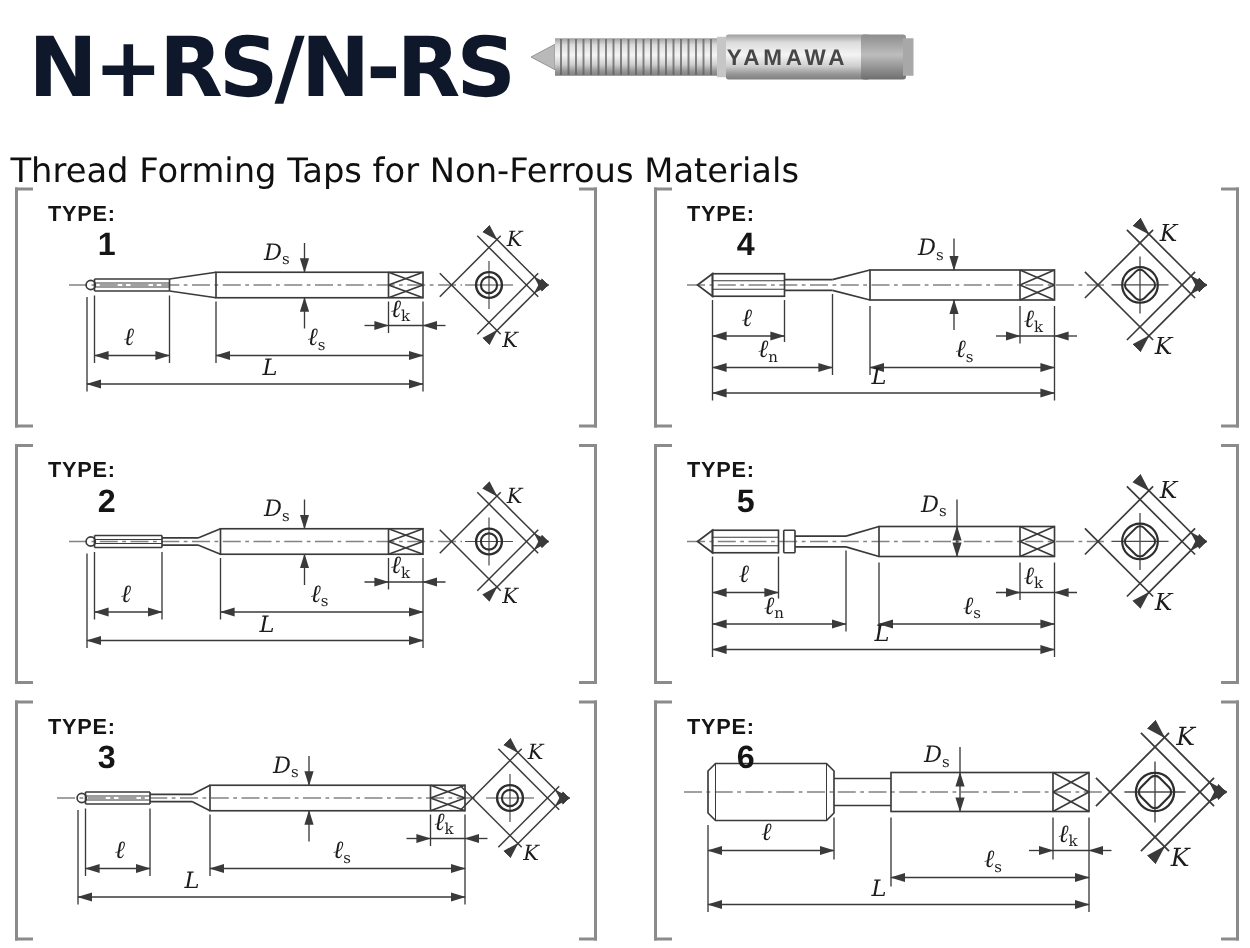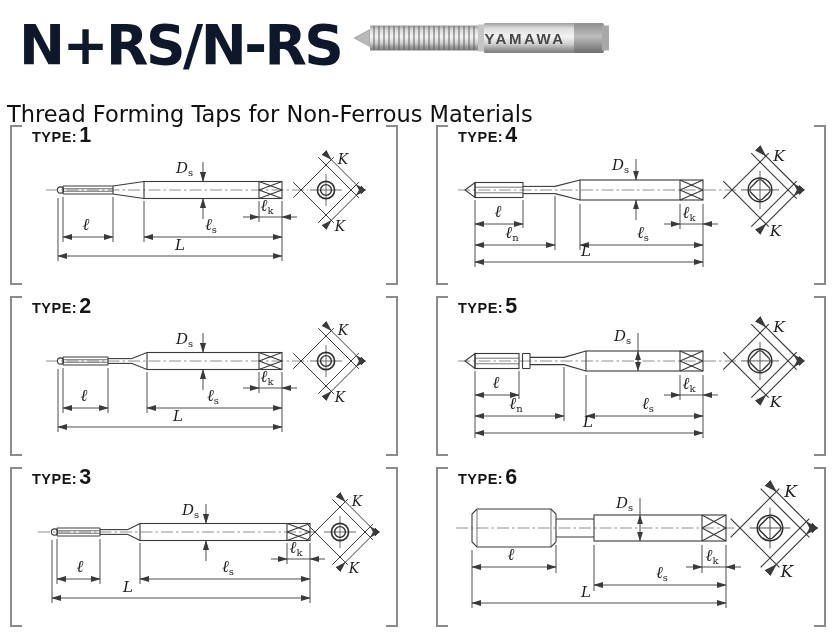--- a/index.html
+++ b/index.html
@@ -13,22 +13,22 @@
             font:400 22.5px "DejaVu Sans",sans-serif;color:#101010;white-space:nowrap;margin-top:18px;}
   .photo{position:absolute;left:348px;top:17px;width:266px;height:44px;}
   
   .grid{position:absolute;left:10px;top:124px;display:grid;
         grid-template-columns:388px 390px;grid-template-rows:162px 162px 162px;
         column-gap:38px;row-gap:9px;grid-auto-flow:column;}
   .panel{position:relative;height:162px;}
   .bk{position:absolute;top:1px;bottom:1px;width:10px;}
   .bk.l{left:0;border-left:2px solid #8b8b8b;border-top:2px solid #8b8b8b;border-bottom:2px solid #8b8b8b;}
   .bk.r{right:0;border-right:2px solid #8b8b8b;border-top:2px solid #8b8b8b;border-bottom:2px solid #8b8b8b;}
-  .tlab{position:absolute;left:22px;top:1px;display:flex;align-items:flex-end;
-        font-weight:bold;color:#151515;z-index:2;}
+  .tlab{position:absolute;left:22px;top:12px;display:flex;align-items:flex-end;
+        font-weight:bold;color:#151515;z-index:2;flex-direction:column;}
   .tlab .tp{font-size:14.5px;letter-spacing:.5px;line-height:1;padding-bottom:2px;}
   .tlab .tn{font-size:21.5px;line-height:1;margin-left:2px;}
   .draw{position:absolute;inset:0;width:100%;height:100%;}
   
   .ln line,.ln rect,.ln path,.ln circle{stroke:#3a3a3a;stroke-width:1.1;fill:none;}
   .ln .thin{stroke-width:.7;}
   .dim line{stroke:#3a3a3a;stroke-width:.9;fill:none;}
   .cl{stroke:#828282;stroke-width:.9;stroke-dasharray:12 3 2.5 3;fill:none;}
   .dtx{font:italic 15px "DejaVu Serif",serif;fill:#1c1c1c;}
   .ell{font-size:16.5px;}

